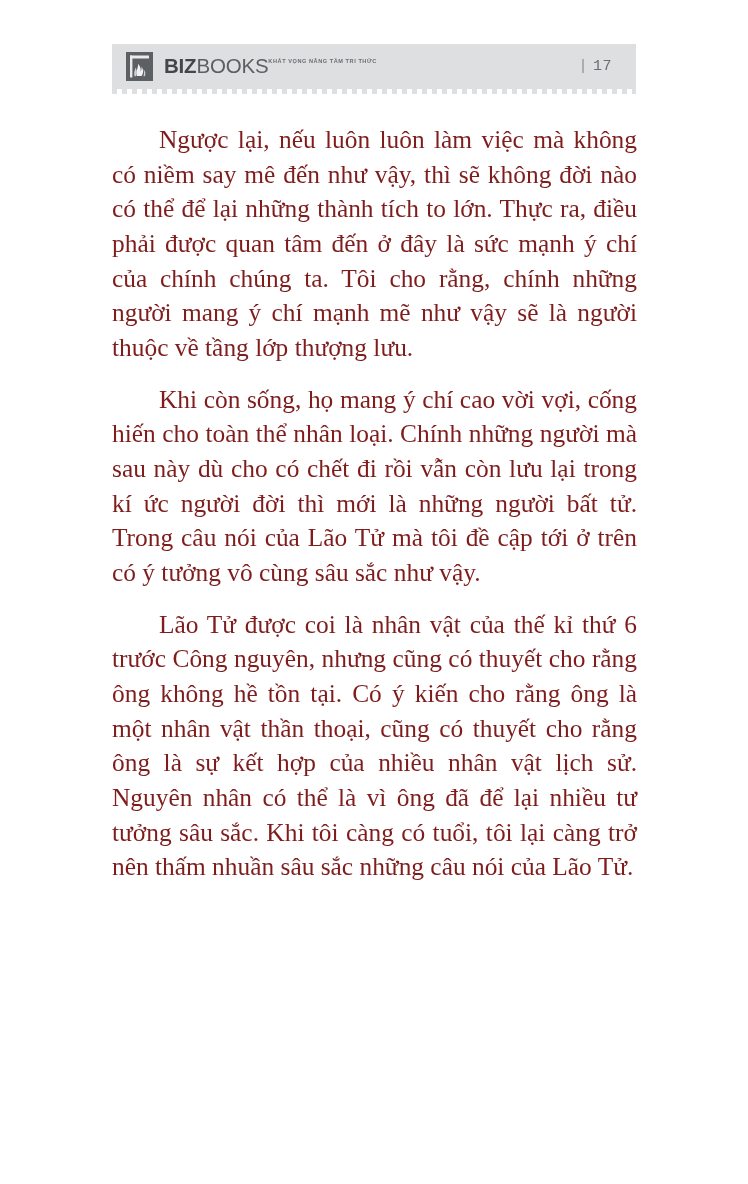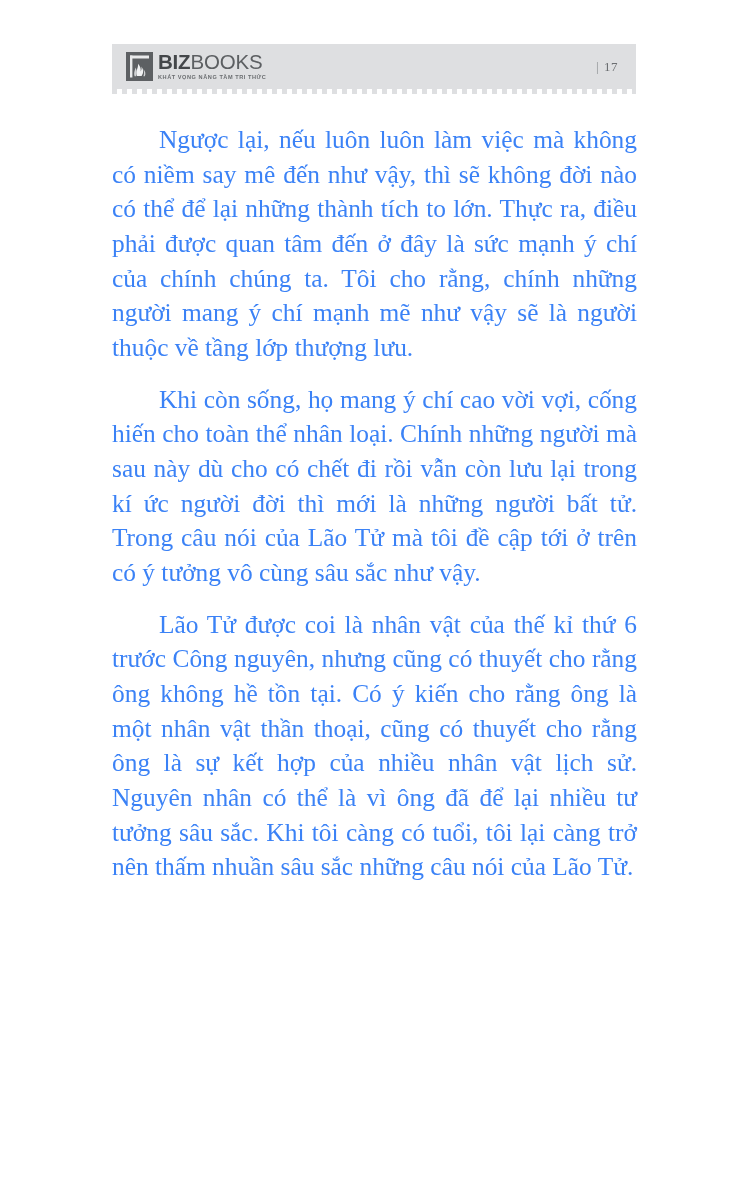--- a/index.html
+++ b/index.html
@@ -60,23 +60,23 @@
     width: 27px;
     height: 29px;
     background: #5d6063;
     position: relative;
     flex: 0 0 auto;
     overflow: hidden;
   }
   .brand-mark svg { display: block; }
 
   .brand-text {
-    margin-left: 5px;
+    margin-left: 11px;
     display: flex;
-    flex-direction: column;
+    flex-direction: row;
     justify-content: flex-start;
     line-height: 1;
   }
 
   .brand-name {
     font-family: "Liberation Sans", "DejaVu Sans", sans-serif;
     font-size: 20.5px;
     letter-spacing: -0.2px;
     color: #4e5154;
     line-height: 1;
@@ -89,23 +89,23 @@
     font-family: "Liberation Sans", "DejaVu Sans", sans-serif;
     font-size: 5.6px;
     font-weight: bold;
     letter-spacing: 0.55px;
     color: #6a6d70;
     margin-top: 3px;
     white-space: nowrap;
   }
 
   .folio {
-    padding-right: 18px;
-    font-family: Liberation Serif, serif;
-    font-size: 13px;
+    padding-right: 24px;
+    font-family: Liberation Mono, monospace;
+    font-size: 15px;
     color: #6b6e71;
     letter-spacing: 0.5px;
     white-space: nowrap;
   }
   .folio .rule {
     color: #8d9094;
     margin-right: 5px;
   }
 
   
@@ -115,21 +115,21 @@
     top: 122px;
     width: 525px;
   }
 
   .para {
     margin: 0 0 17px 0;
     text-align: justify;
     text-justify: inter-word;
     font-size: 25.4px;
     line-height: 1.365;
-    color: #3b82f6;
+    color: #7f1d1d;
     text-indent: 47px;
     hyphens: none;
   }
   .para:last-child { margin-bottom: 0; }
 
   .para em {
     font-style: italic;
   }
 </style>
 </head>

